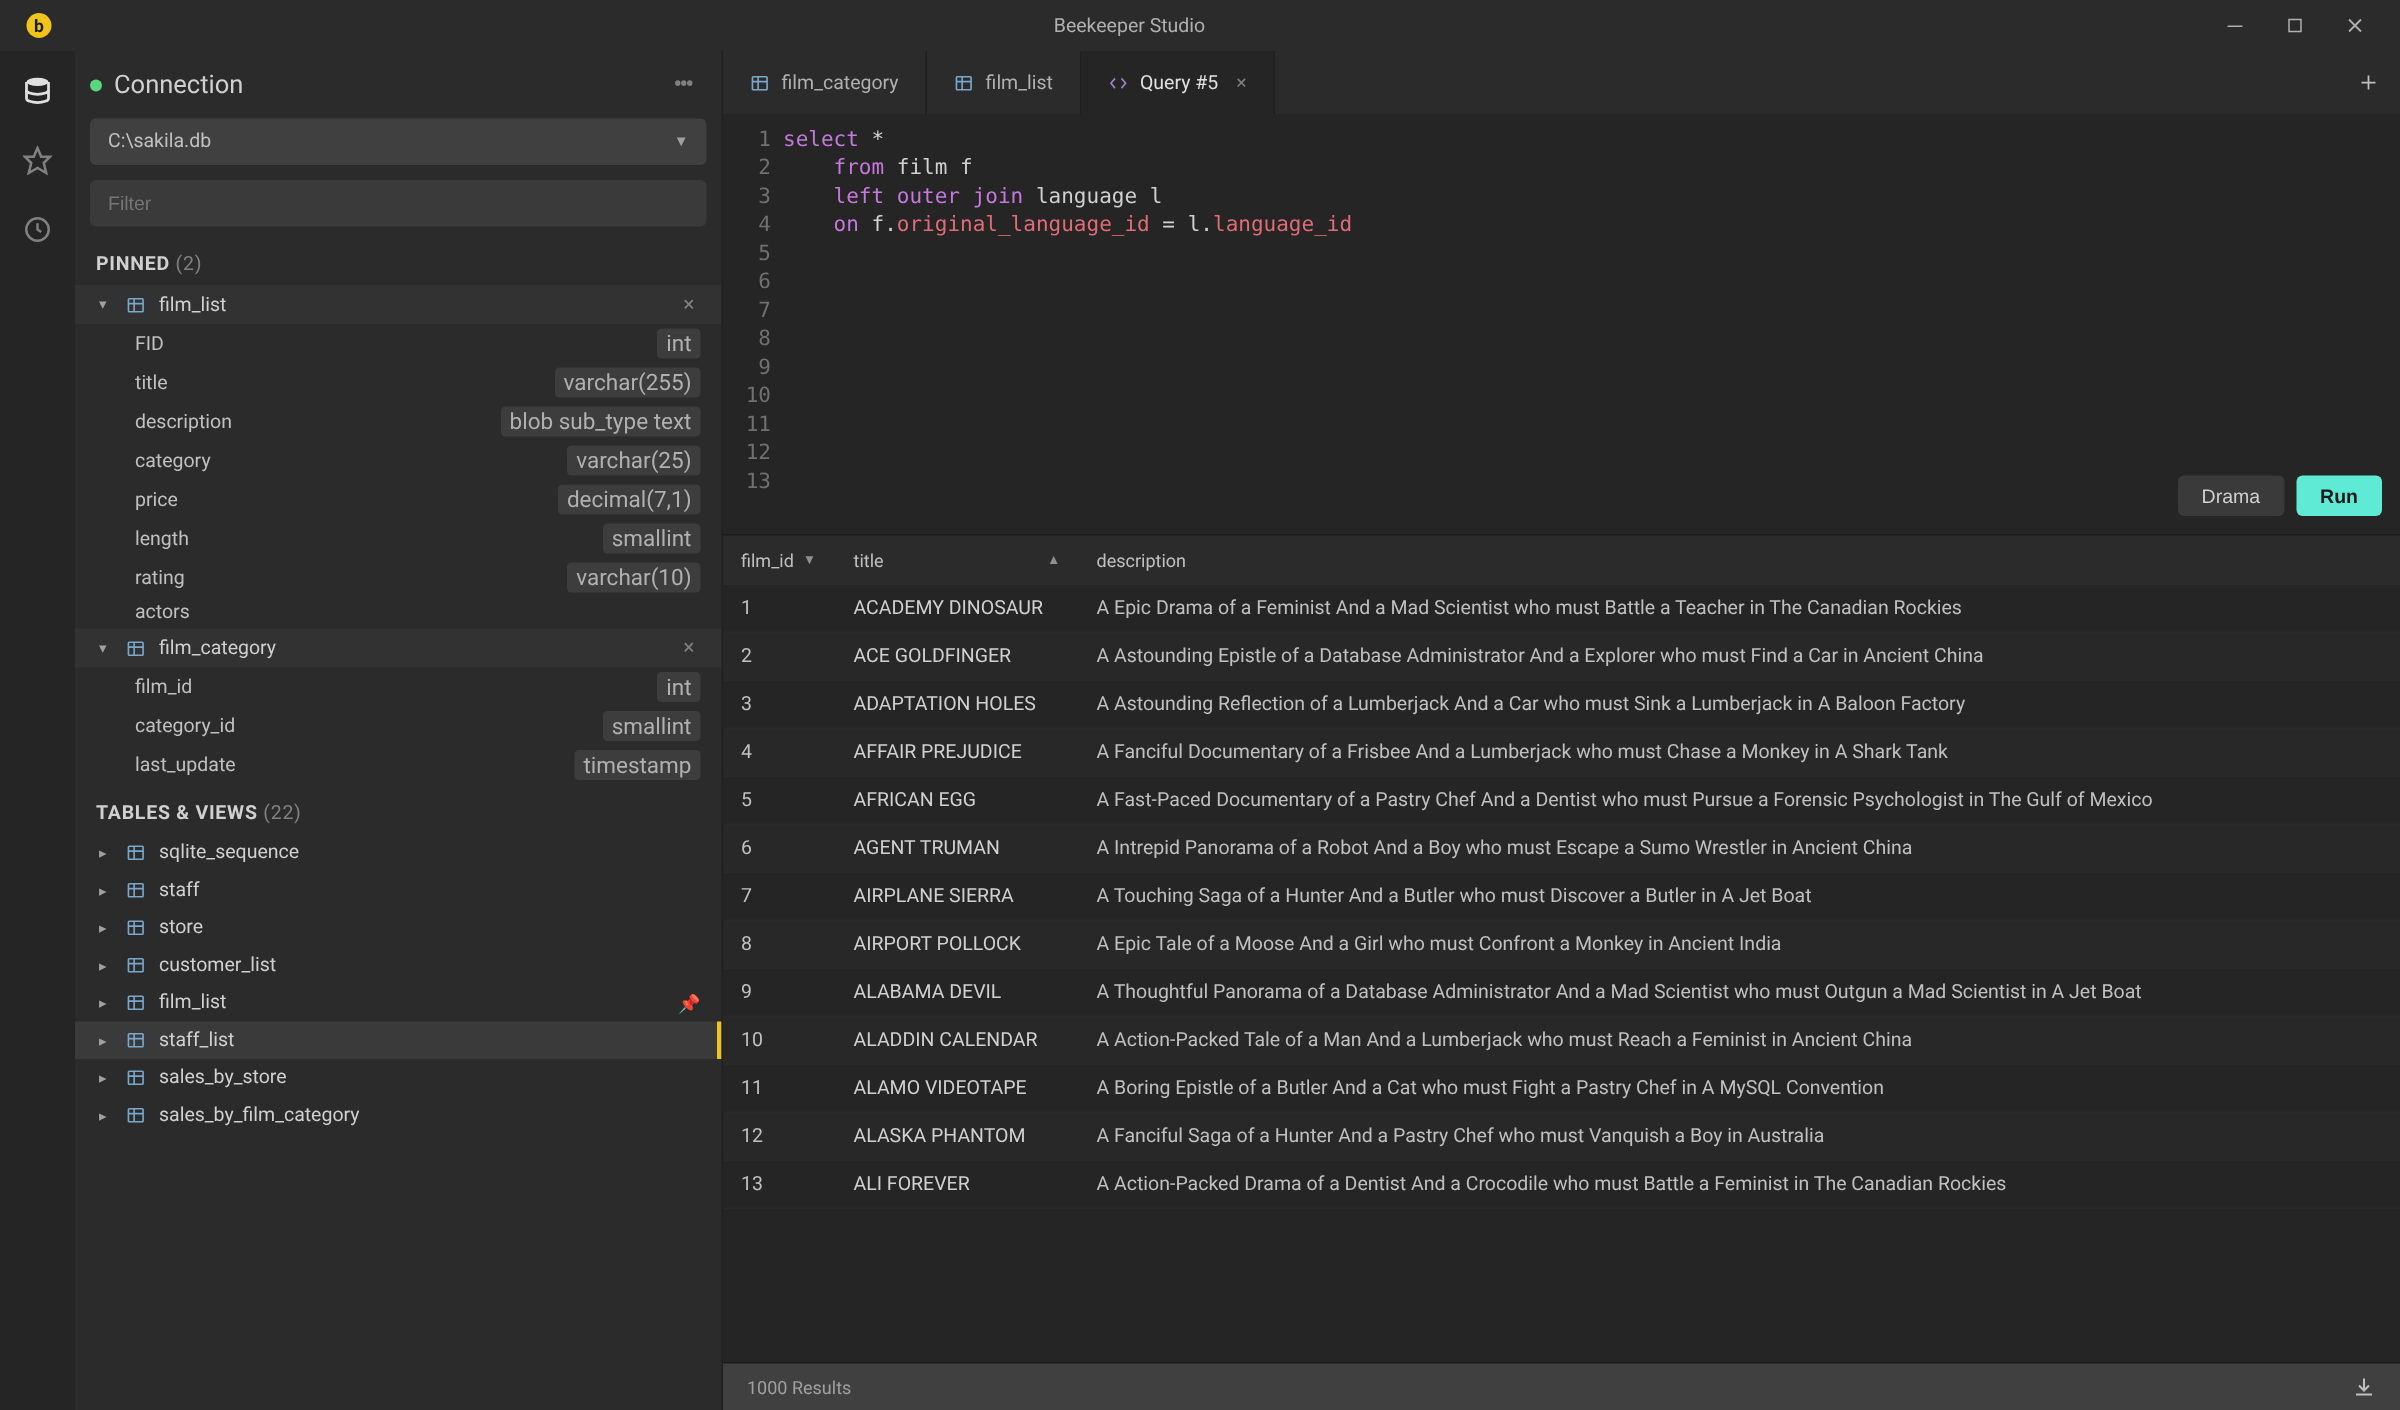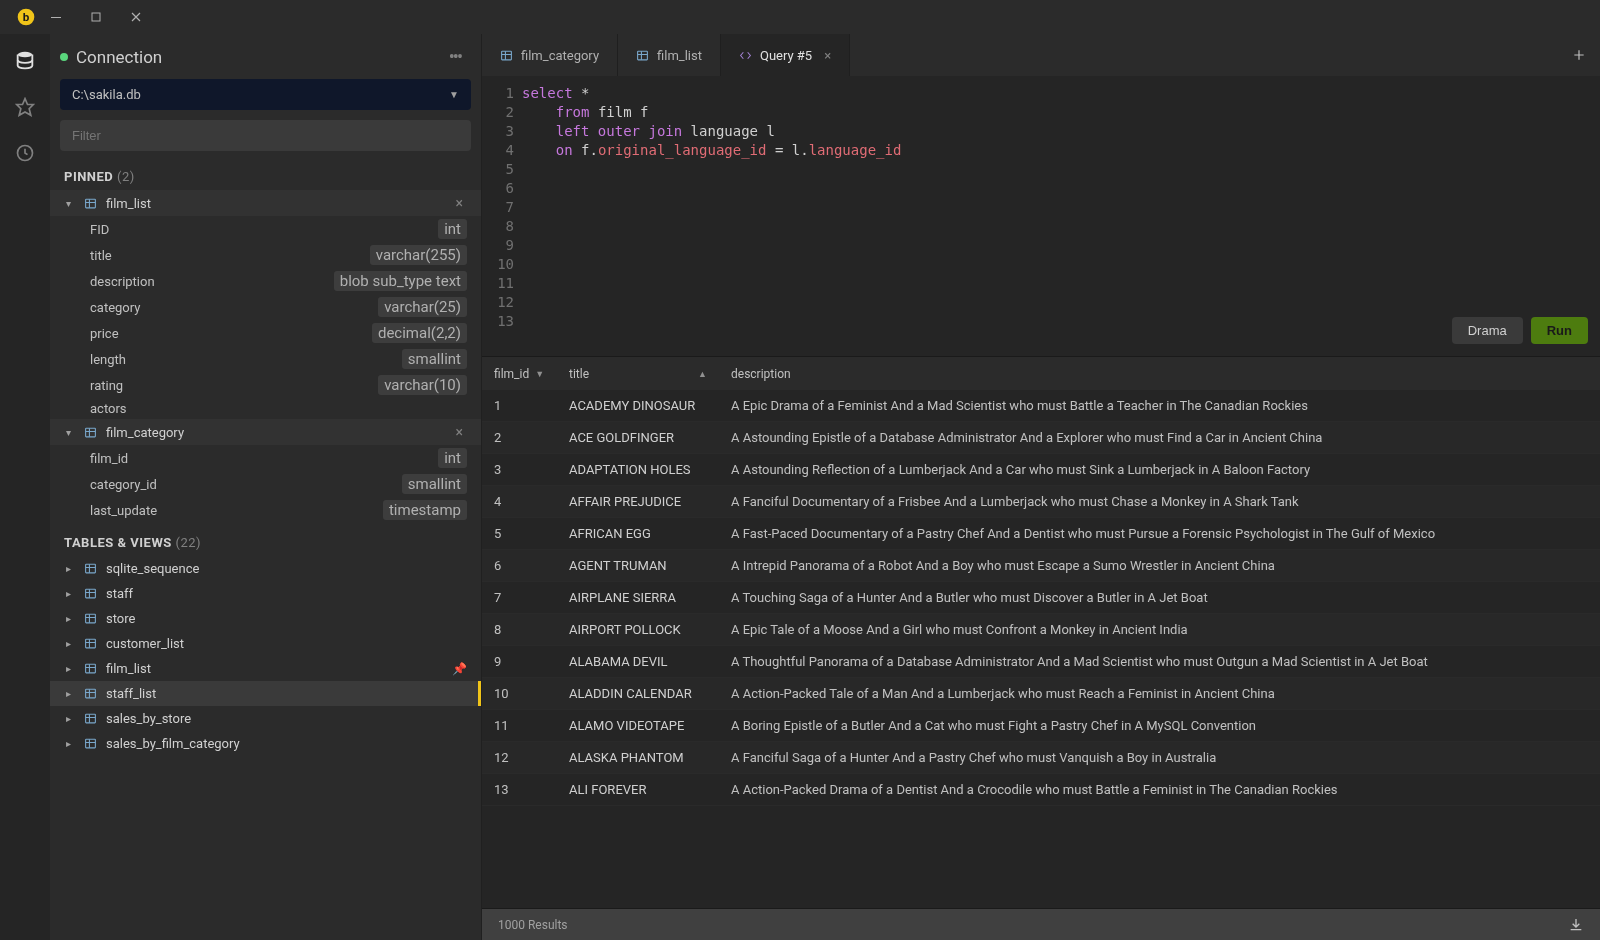--- a/index.html
+++ b/index.html
@@ -82,21 +82,21 @@
   height: 8px;
   border-radius: 50%;
   background: #5ad67d;
   margin-right: 8px;
 }
 .conn-label { font-size: 17px; color: #d0d0d0; flex: 1; }
 .conn-menu { color: #808080; cursor: pointer; padding: 0 4px; font-size: 18px; letter-spacing: -2px; }
 
 .db-select {
   margin: 4px 10px;
-  background: #0f172a;
+  background: #404040;
   border-radius: 4px;
   padding: 8px 12px;
   display: flex;
   align-items: center;
   color: #c0c0c0;
   cursor: pointer;
 }
 .db-select .path { flex: 1; }
 .db-select .caret { font-size: 10px; color: #a0a0a0; }
 
@@ -233,21 +233,21 @@
   gap: 8px;
 }
 .btn {
   padding: 6px 16px;
   border-radius: 4px;
   border: none;
   font-size: 13px;
   cursor: pointer;
 }
 .btn-save { background: #3a3a3a; color: #d0d0d0; }
-.btn-run { background: #4d7c0f; color: #1a1a1a; font-weight: 600; }
+.btn-run { background: #5eead4; color: #1a1a1a; font-weight: 600; }
 
 .results-hdr {
   display: flex;
   background: #2b2b2b;
   border-top: 1px solid #1a1a1a;
   height: 34px;
   align-items: center;
   font-size: 12px;
   color: #c0c0c0;
 }
@@ -298,20 +298,21 @@
 </head>
 <body>
 
 <div class="titlebar">
   <span class="logo">
     <svg viewBox="0 0 24 24" width="20" height="20">
         <circle cx="12" cy="12" r="10" fill="#f0c419"></circle>
         <text x="12" y="17" text-anchor="middle" font-size="14" font-weight="700" fill="#1a1a1a">b</text>
       </svg>
   </span>
+  <span class="title">Beekeeper Studio</span>
   <div class="winbtns">
     <div class="winbtn">
         <svg width="12" height="12" viewBox="0 0 12 12">
           <rect x="1" y="6" width="10" height="1" fill="currentColor"></rect>
         </svg>
       </div>
     <div class="winbtn">
         <svg width="12" height="12" viewBox="0 0 12 12">
           <rect x="2" y="2" width="8" height="8" fill="none" stroke="currentColor" stroke-width="1"></rect>
         </svg>
@@ -384,21 +385,21 @@
           <div class="column-row">
             <span class="col-name">description</span>
             <span class="col-type">blob sub_type text</span>
           </div>
           <div class="column-row">
             <span class="col-name">category</span>
             <span class="col-type">varchar(25)</span>
           </div>
           <div class="column-row">
             <span class="col-name">price</span>
-            <span class="col-type">decimal(2,2)</span>
+            <span class="col-type">decimal(7,1)</span>
           </div>
           <div class="column-row">
             <span class="col-name">length</span>
             <span class="col-type">smallint</span>
           </div>
           <div class="column-row">
             <span class="col-name">rating</span>
             <span class="col-type">varchar(10)</span>
           </div>
           <div class="column-row">

